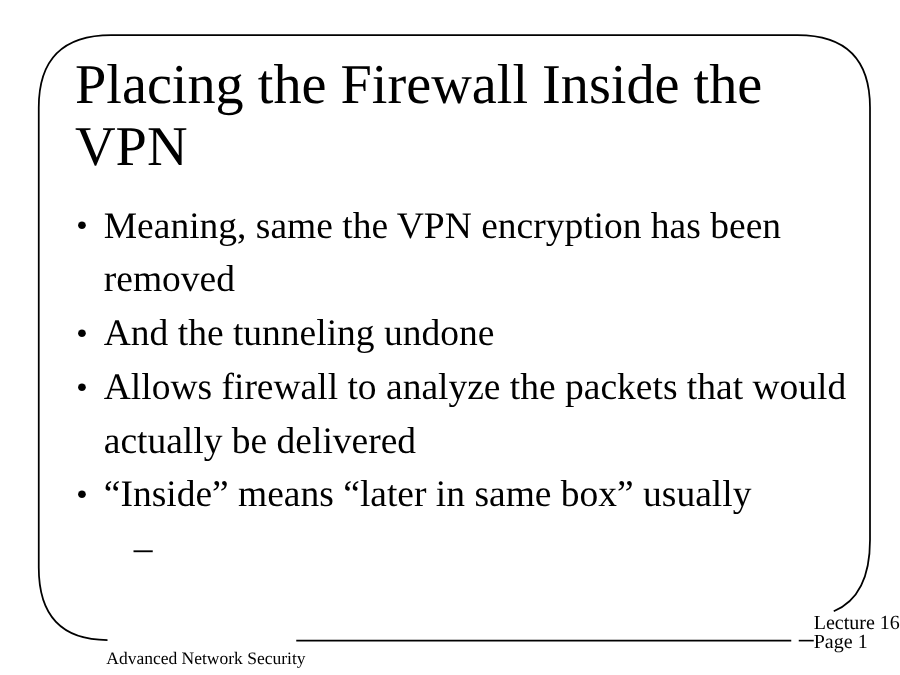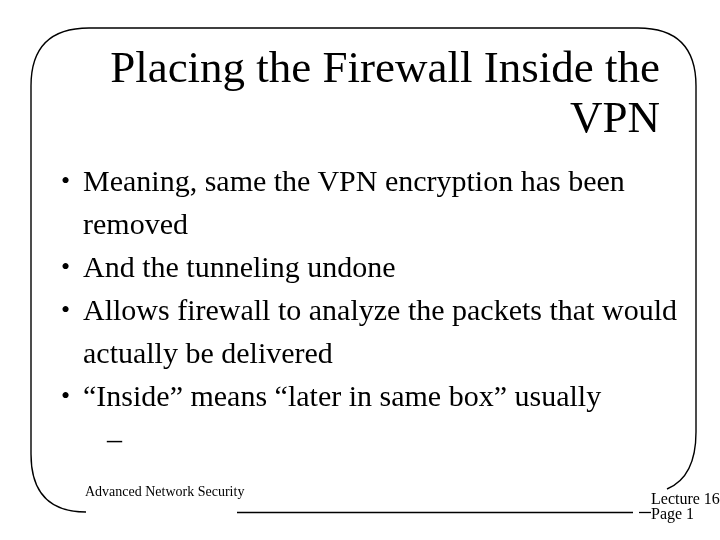--- a/index.html
+++ b/index.html
@@ -23,21 +23,21 @@
     left: 0;
     top: 0;
     width: 720px;
     height: 540px;
   }
   .title {
     position: absolute;
     top: 42px;
     left: 60px;
     width: 600px;
-    text-align: right;
+    text-align: left;
     font-size: 45px;
     line-height: 50px;
     font-weight: 400;
     letter-spacing: 0px;
   }
   .bullets {
     position: absolute;
     top: 159px;
     left: 31px;
     width: 665px;
@@ -67,21 +67,21 @@
   }
   .lvl2 .marker {
     width: 26px;
   }
   .lvl2 .btext {
     max-width: 480px;
   }
   .footer-left {
     position: absolute;
     left: 85px;
-    top: 484px;
+    top: 520px;
     font-size: 14px;
     line-height: 16px;
     white-space: nowrap;
   }
   .footer-right {
     position: absolute;
     left: 651px;
     top: 491px;
     font-size: 16px;
     line-height: 15px;

